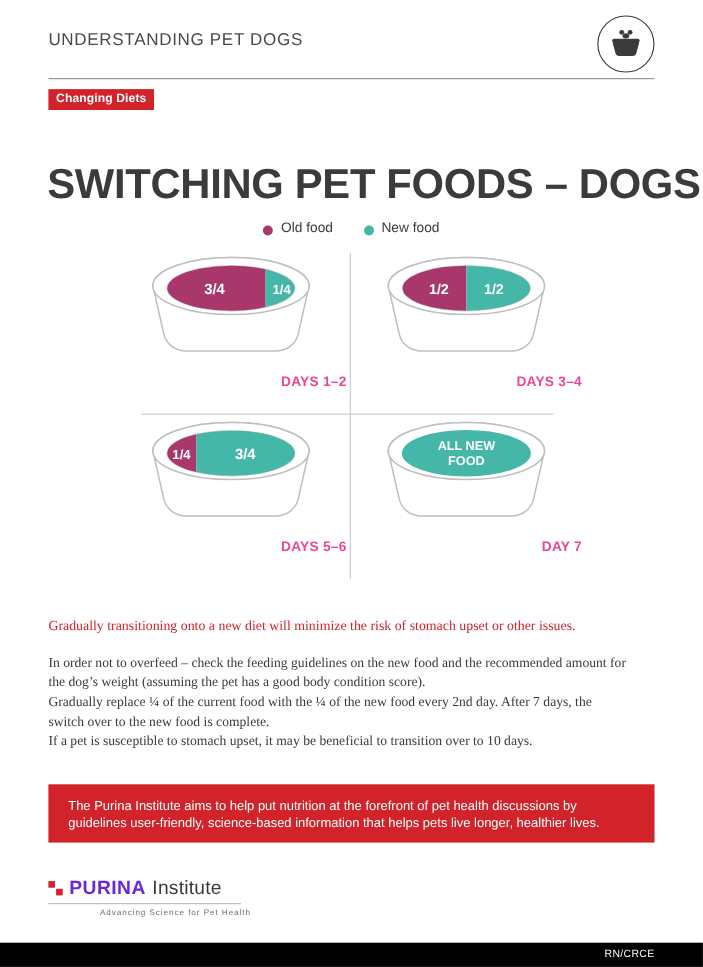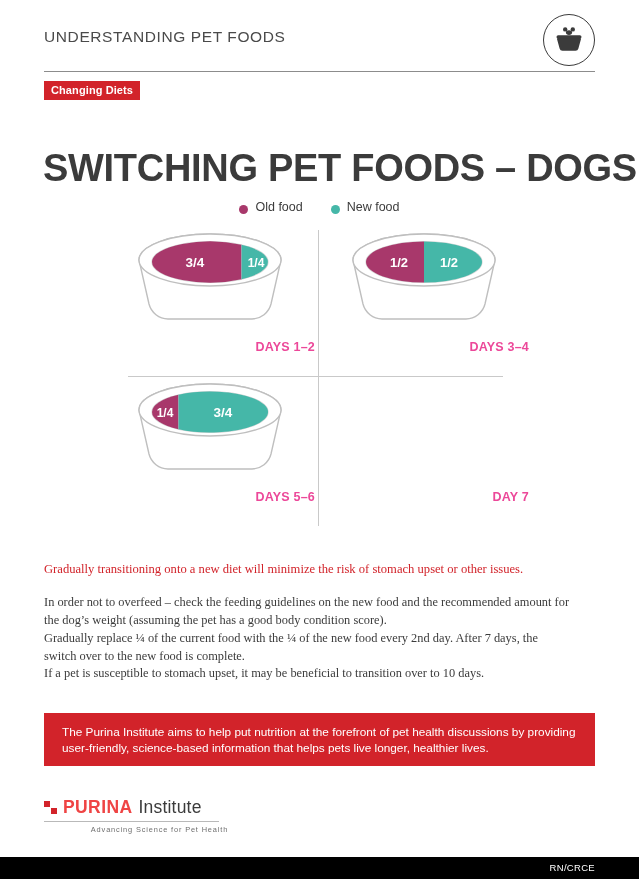--- a/index.html
+++ b/index.html
@@ -222,21 +222,21 @@
     position: relative;
   }
   .purina-mark span {
     position: absolute;
     background: #d2232a;
   }
   .purina-word {
     font-size: 17.5px;
     font-weight: 700;
     letter-spacing: 0.4px;
-    color: #ef4444;
+    color: #6d28d9;
   }
   .institute-word {
     font-size: 17.5px;
     font-weight: 400;
     color: #3b3b3b;
     letter-spacing: 0.2px;
   }
   .tagline {
     margin-top: 3px;
     font-size: 7.4px;
@@ -269,21 +269,21 @@
     color: #ffffff;
     letter-spacing: 0.3px;
   }
 </style>
 </head>
 <body>
 
 <div class="page">
 
   <div class="header">
-    <div class="header-title">UNDERSTANDING PET FOODS</div>
+    <div class="header-title">UNDERSTANDING PET DOGS</div>
     <div class="header-logo">
       <svg class="bowl-icon" width="34" height="34" viewBox="0 0 34 34">
         <path d="M6 15 h22 a1 1 0 0 1 1 1 l-2.6 9.6 a3 3 0 0 1 -2.9 2.2 h-13 a3 3 0 0 1 -2.9 -2.2 L5 16 a1 1 0 0 1 1 -1 z" fill="#3b3b3b"></path>
         <rect x="4.5" y="12.2" width="25" height="3.4" rx="1.7" fill="#3b3b3b"></rect>
         <circle cx="13.2" cy="6.4" r="2.2" fill="#3b3b3b"></circle>
         <circle cx="20.8" cy="6.4" r="2.2" fill="#3b3b3b"></circle>
         <ellipse cx="17" cy="9.6" rx="3.1" ry="2.4" fill="#3b3b3b"></ellipse>
       </svg>
     </div>
   </div>
@@ -347,30 +347,39 @@
           <path d="M19 32 a58 20.5 0 0 1 26.5 -17.2 l0 34.4 A58 20.5 0 0 1 19 32 z" fill="#a8386b"></path>
           <path d="M45.5 14.8 A58 20.5 0 1 1 45.5 49.2 z" fill="#45b7a8"></path>
           <text x="32" y="37" font-family="Liberation Sans, sans-serif" font-size="12" font-weight="700" fill="#ffffff" text-anchor="middle">1/4</text>
           <text x="90" y="37" font-family="Liberation Sans, sans-serif" font-size="13.5" font-weight="700" fill="#ffffff" text-anchor="middle">3/4</text>
         </svg>
       </div>
       <div class="cell-label">DAYS 5–6</div>
     </div>
 
     <div class="cell cell-4">
+      <div class="bowl-wrap">
+        <svg width="154" height="108" viewBox="0 0 154 108">
+          <path d="M6 30 a71 26 0 0 1 142 0 l-10 44 a20 20 0 0 1 -19 15 h-84 a20 20 0 0 1 -19 -15 z" fill="#ffffff" stroke="#bfbfbf" stroke-width="1.4"></path>
+          <ellipse cx="77" cy="30" rx="71" ry="26" fill="#ffffff" stroke="#bfbfbf" stroke-width="1.4"></ellipse>
+          <ellipse cx="77" cy="32" rx="58" ry="20.5" fill="#45b7a8" stroke="#45b7a8" stroke-width="1.2"></ellipse>
+          <text x="77" y="29" font-family="Liberation Sans, sans-serif" font-size="11.5" font-weight="700" fill="#ffffff" text-anchor="middle">ALL NEW</text>
+          <text x="77" y="43" font-family="Liberation Sans, sans-serif" font-size="11.5" font-weight="700" fill="#ffffff" text-anchor="middle">FOOD</text>
+        </svg>
+      </div>
       <div class="cell-label">DAY 7</div>
     </div>
   </div>
 
   <div class="lead">Gradually transitioning onto a new diet will minimize the risk of stomach upset or other issues.</div>
   <div class="para para-1">In order not to overfeed – check the feeding guidelines on the new food and the recommended amount for the dog’s weight (assuming the pet has a good body condition score).</div>
   <div class="para para-2">Gradually replace ¼ of the current food with the ¼ of the new food every 2nd day. After 7 days, the switch over to the new food is complete.</div>
   <div class="para para-3">If a pet is susceptible to stomach upset, it may be beneficial to transition over to 10 days.</div>
 
-  <div class="callout">The Purina Institute aims to help put nutrition at the forefront of pet health discussions by providing user-friendly, science-based information that helps pets live longer, healthier lives.</div>
+  <div class="callout">The Purina Institute aims to help put nutrition at the forefront of pet health discussions by guidelines user-friendly, science-based information that helps pets live longer, healthier lives.</div>
 
   <div class="footer-logo">
     <div class="purina-block">
       <span class="purina-mark">
         <span style="left:0;top:0;width:6px;height:6px;"></span>
         <span style="left:7px;top:7px;width:6px;height:6px;"></span>
       </span>
       <span class="purina-word">PURINA</span>
       <span class="institute-word">Institute</span>
     </div>

